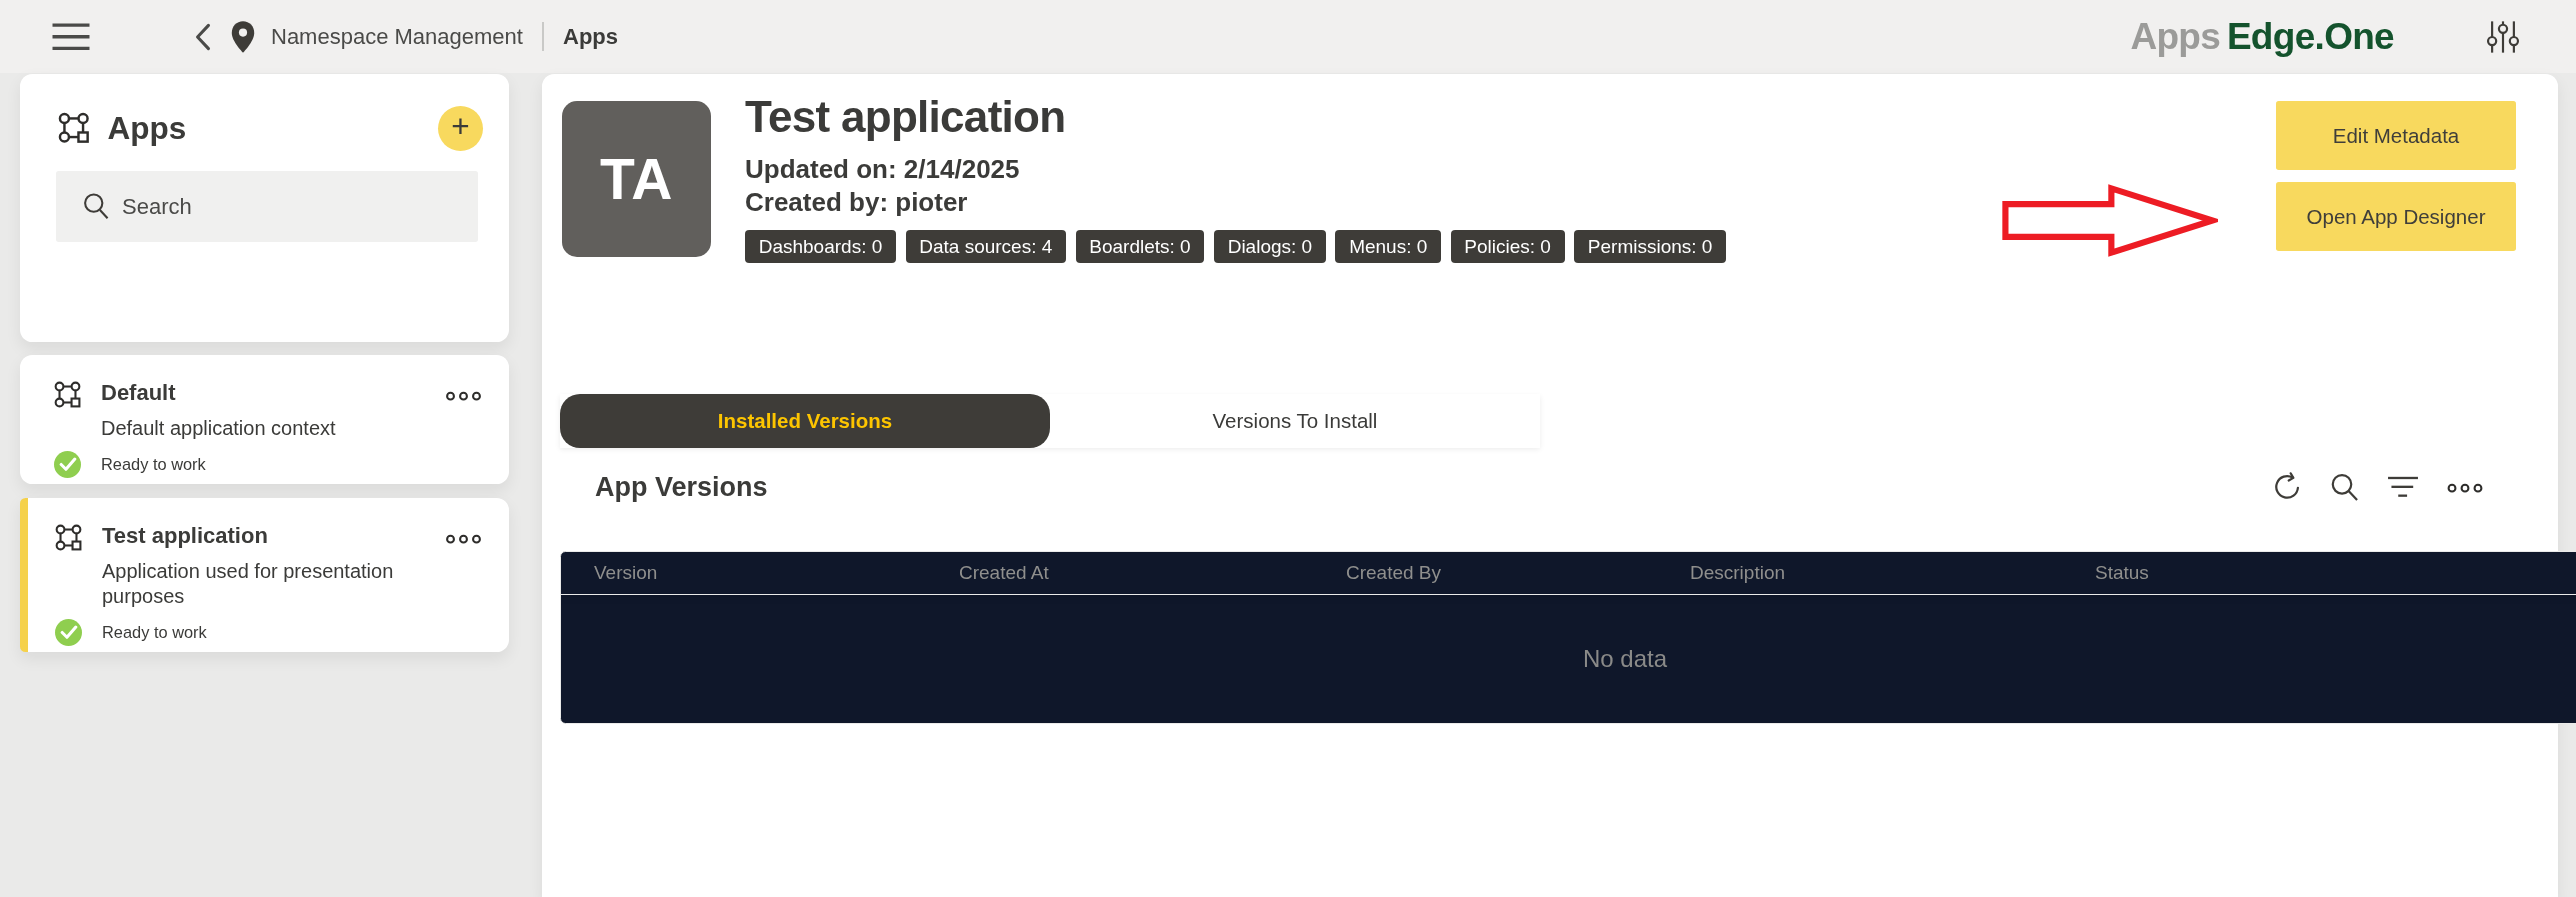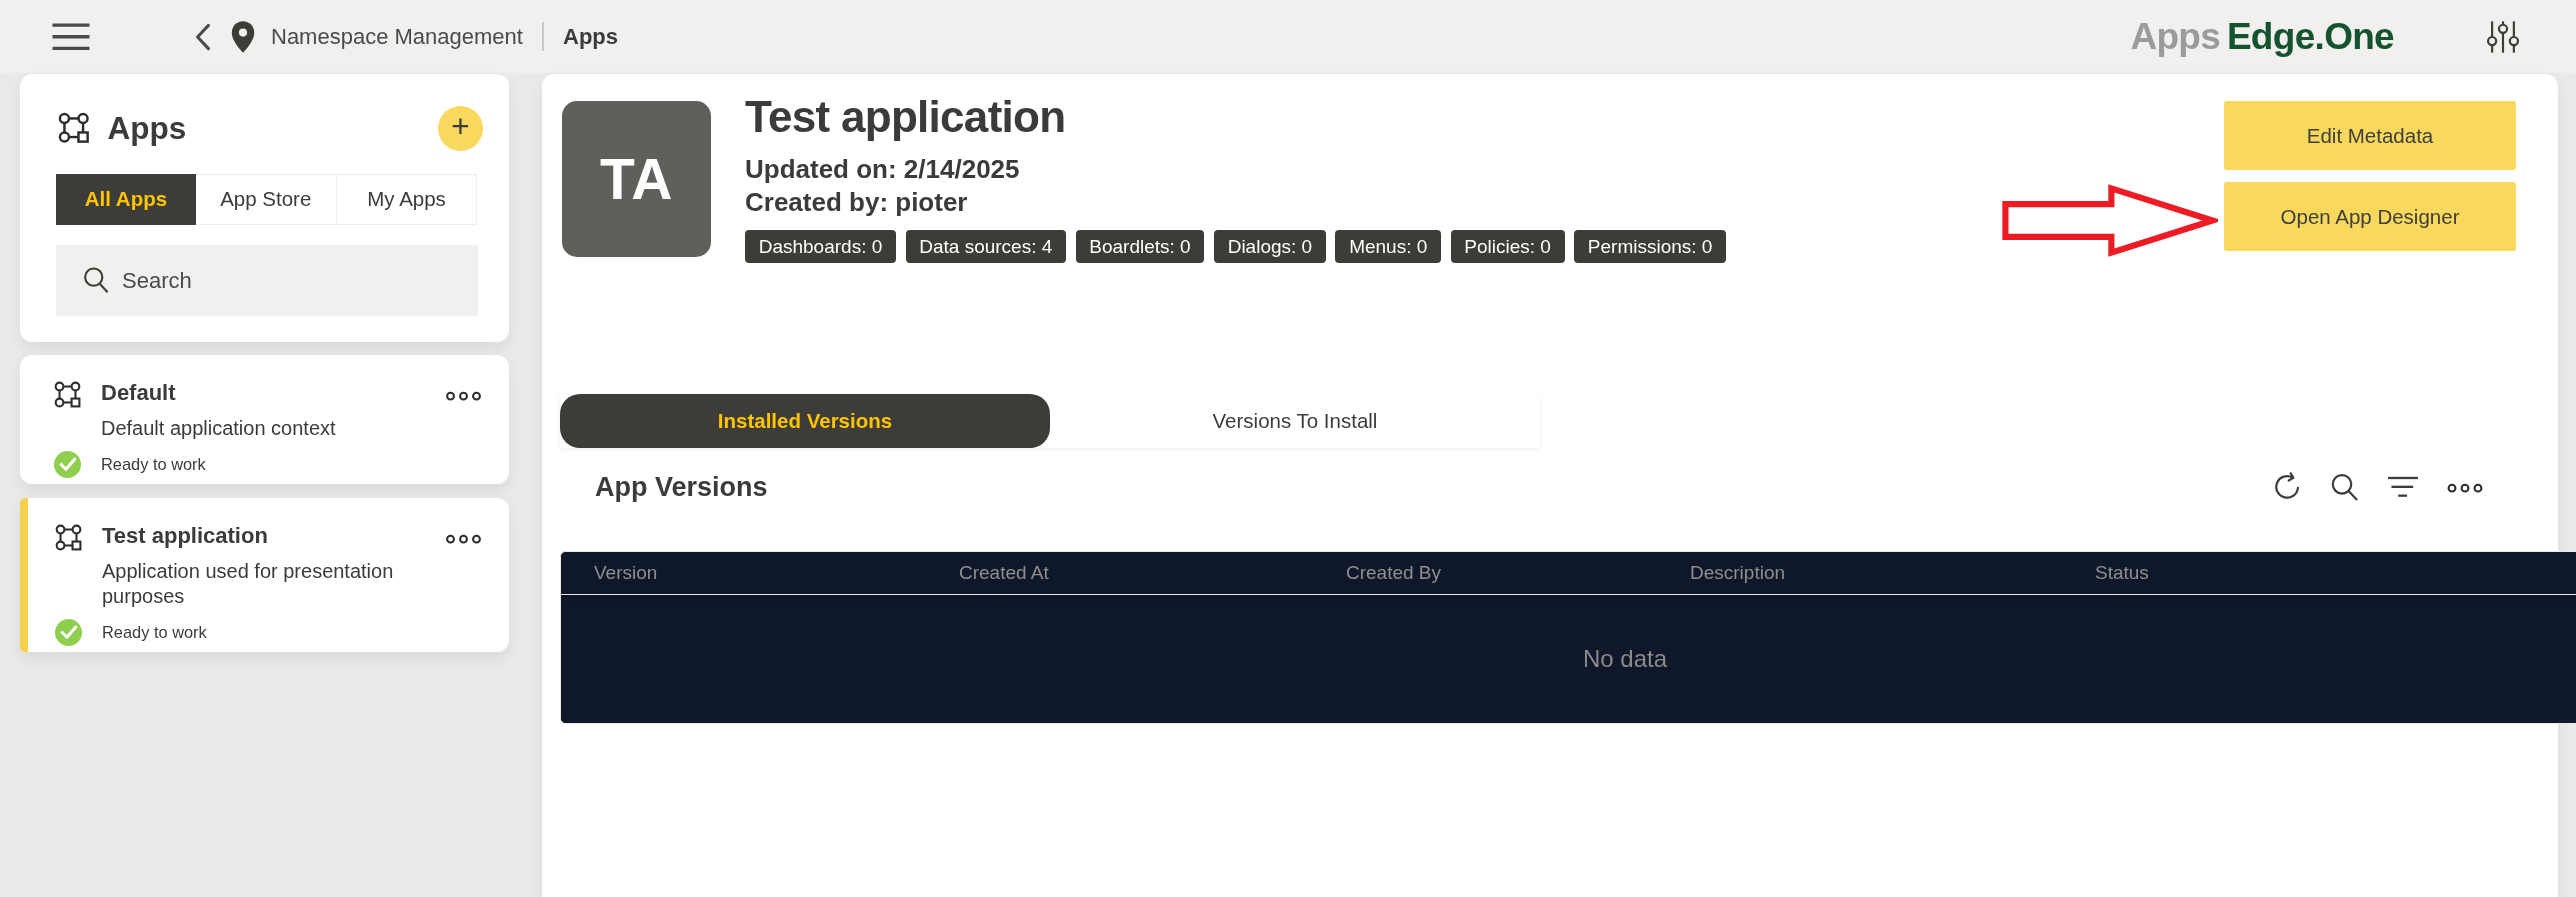--- a/index.html
+++ b/index.html
@@ -87,21 +87,21 @@
   }
   .app-info { position:absolute; left:203px; top:18px; }
   .app-title { font-size:44px; font-weight:700; letter-spacing:-0.7px; }
   .meta { font-size:26px; font-weight:700; margin-top:11px; line-height:33px; }
   .meta.second { margin-top:0; }
   .badges { position:absolute; left:203px; top:156px; display:flex; gap:9.6px; }
   .badge {
     background:#3e3c38; color:#fff; font-size:19px; line-height:1;
     padding:6.8px 13.7px 7.5px; border-radius:4.1px; white-space:nowrap;
   }
-  .actions { position:absolute; right:42px; top:27px; width:292px; display:flex; flex-direction:column; gap:12.3px; }
+  .actions { position:absolute; right:42px; top:27px; width:240px; display:flex; flex-direction:column; gap:12.3px; }
   .action-btn {
     height:69px; background:#f8d95e; border-radius:2.7px; font-size:20.5px; color:#3f3e3a;
     display:flex; align-items:center; justify-content:center;
   }
   .red-arrow { position:absolute; left:1460px; top:110px; }
 
   .version-tabs {
     position:absolute; left:18px; top:320px; width:980px; height:54px; display:flex;
     box-shadow:0 2.1px 5.5px rgba(0,0,0,0.08);
   }
@@ -193,25 +193,20 @@
           <rect x="28.6" y="28.6" width="12.8" height="12.8"></rect>
           <line x1="15.3" y1="9" x2="28.7" y2="9"></line>
             <line x1="9" y1="15.3" x2="9" y2="28.7"></line>
           <line x1="35" y1="15.3" x2="35" y2="28.6"></line>
             <line x1="15.3" y1="35" x2="28.6" y2="35"></line>
         </g>
       </svg>
     </span>
     <h1>Apps</h1>
     <button class="add-btn">+</button>
-  </div>
-  <div class="side-tabs">
-    <div class="side-tab active">All Apps</div>
-    <div class="side-tab">App Store</div>
-    <div class="side-tab">My Apps</div>
   </div>
   <div class="search-box">
     <span>
       <svg width="29" height="29" viewBox="0 0 42 42">
         <circle cx="17" cy="16" r="12.5" fill="none" stroke="#3e3c38" stroke-width="3"></circle>
         <line x1="26" y1="26" x2="37" y2="38" stroke="#3e3c38" stroke-width="3"></line>
       </svg>
     </span>
     <input type="text" placeholder="Search" style="">
   </div>

